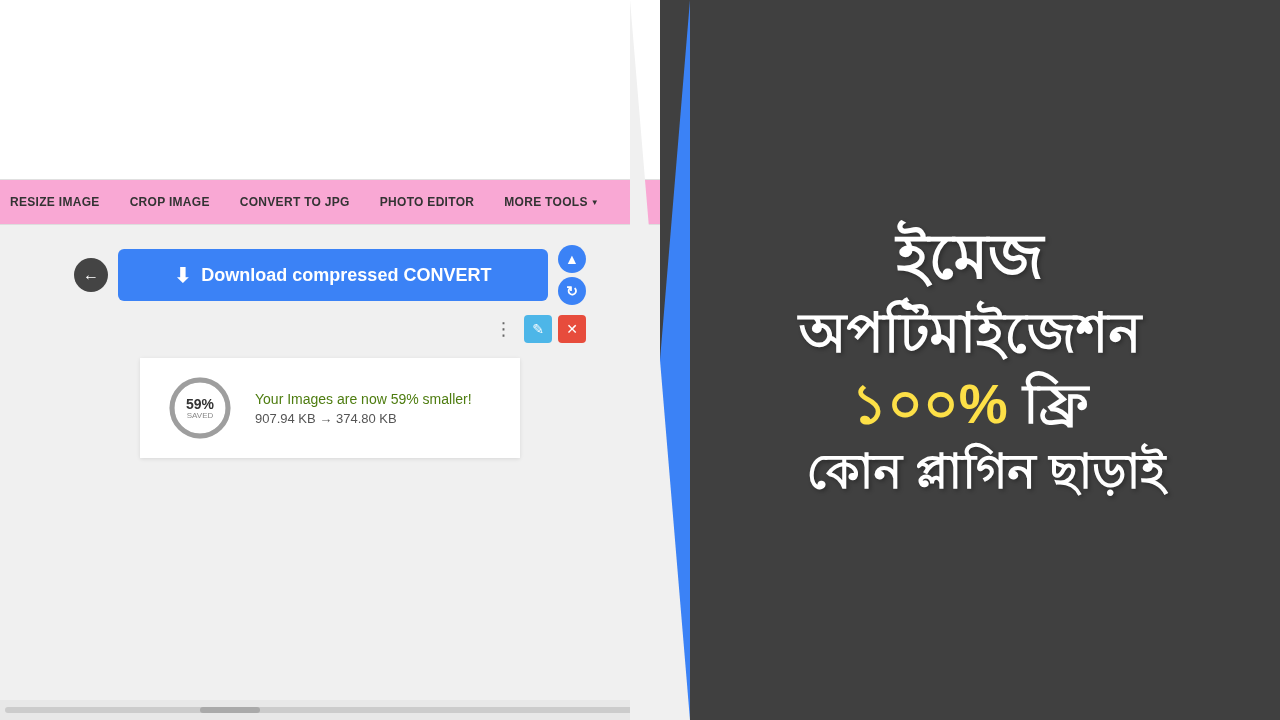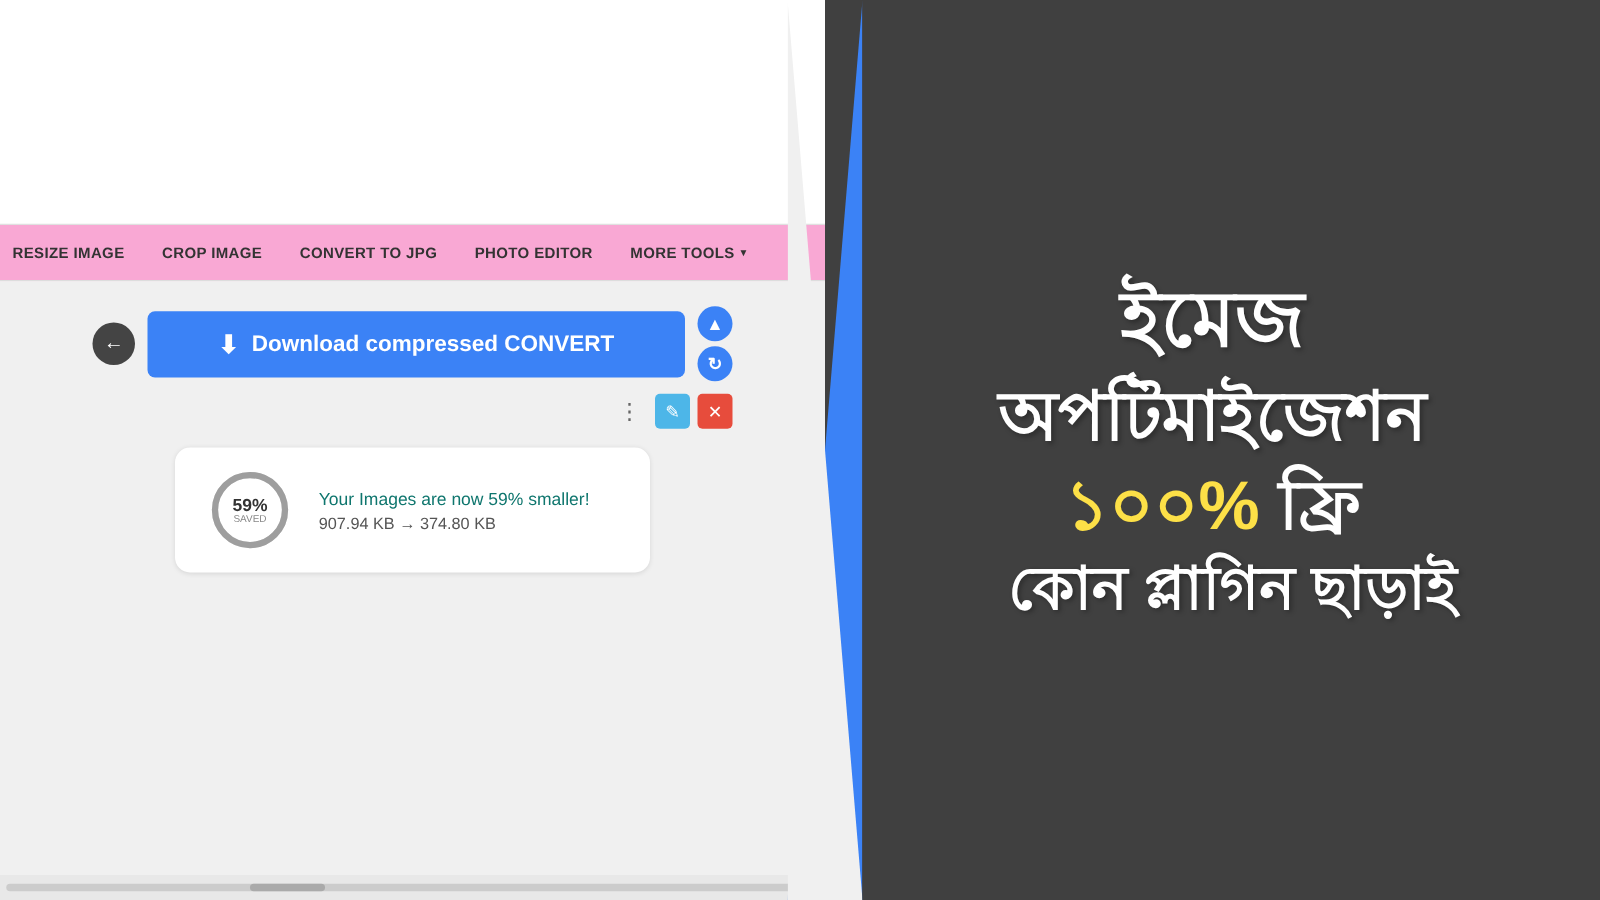--- a/index.html
+++ b/index.html
@@ -188,21 +188,21 @@
       background: #e74c3c;
       color: white;
     }
 
     
     .stats-row {
       display: flex;
       align-items: center;
       gap: 20px;
       background: white;
-      border-radius: 12px;
+      border-radius: 0;
       padding: 15px 25px;
       box-shadow: 0 1px 4px rgba(0,0,0,0.1);
       width: 380px;
     }
 
     
     .circle-container {
       position: relative;
       width: 70px;
       height: 70px;
@@ -234,21 +234,21 @@
     }
 
     .stats-text {
       display: flex;
       flex-direction: column;
       gap: 4px;
     }
 
     .stats-text .smaller {
       font-size: 14px;
-      color: #0f766e;
+      color: #4d7c0f;
       font-weight: 500;
     }
 
     .stats-text .sizes {
       font-size: 13px;
       color: #555;
     }
 
     
     .scrollbar-area {

